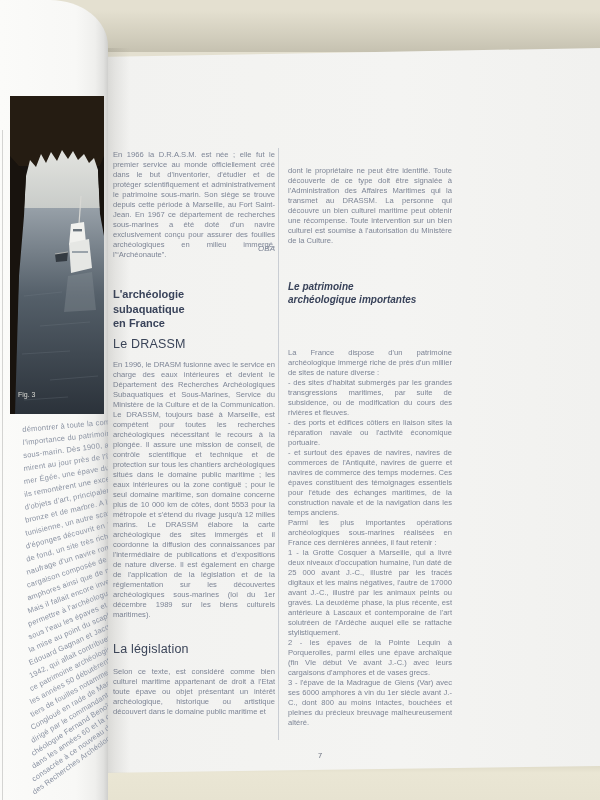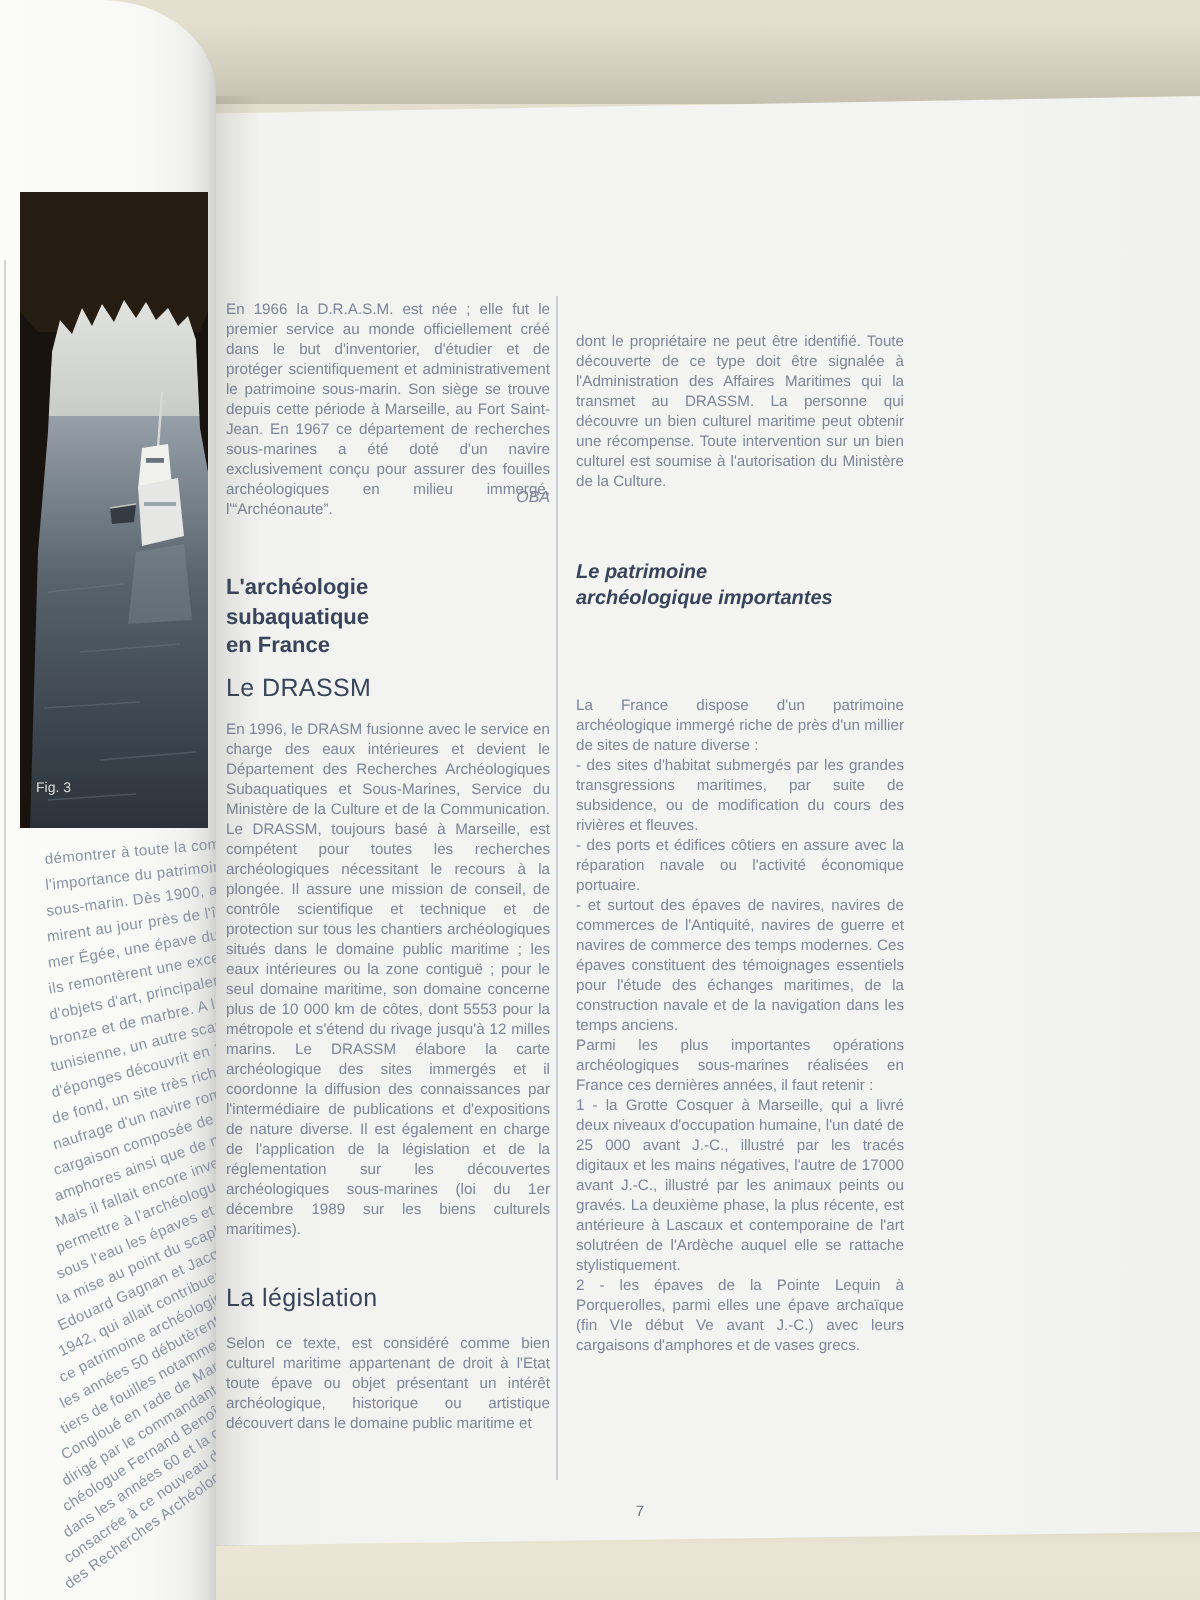--- a/index.html
+++ b/index.html
@@ -70,25 +70,26 @@
 
     <div class="col" style="left:193px;top:16px;width:164px;height:725px;">
       <p class="abs" style="top:102px;">dont le propriétaire ne peut être identifié. Toute découverte de ce type doit être signalée à l'Administration des Affaires Maritimes qui la transmet au DRASSM. La personne qui découvre un bien culturel maritime peut obtenir une récompense. Toute intervention sur un bien culturel est soumise à l'autorisation du Ministère de la Culture.</p>
       <div class="h3 abs" style="top:216px;font-style:italic;">
         <div>Le patrimoine</div>
         <div>archéologique importantes</div>
       </div>
       <div class="abs" style="top:259px;margin-top:25px;">
         <p>La France dispose d'un patrimoine archéologique immergé riche de près d'un millier de sites de nature diverse :</p>
         <p>- des sites d'habitat submergés par les grandes transgressions maritimes, par suite de subsidence, ou de modification du cours des rivières et fleuves.</p>
-        <p>- des ports et édifices côtiers en assure avec la réparation navale ou l'activité économique portuaire.</p>
+        <p>- des ports et édifices côtiers en liaison sites la réparation navale ou l'activité économique portuaire.</p>
         <p>- et surtout des épaves de navires, navires de commerces de l'Antiquité, navires de guerre et navires de commerce des temps modernes. Ces épaves constituent des témoignages essentiels pour l'étude des échanges maritimes, de la construction navale et de la navigation dans les temps anciens.</p>
         <p>Parmi les plus importantes opérations archéologiques sous-marines réalisées en France ces dernières années, il faut retenir :</p>
         <p>1 - la Grotte Cosquer à Marseille, qui a livré deux niveaux d'occupation humaine, l'un daté de 25 000 avant J.-C., illustré par les tracés digitaux et les mains négatives, l'autre de 17000 avant J.-C., illustré par les animaux peints ou gravés. La deuxième phase, la plus récente, est antérieure à Lascaux et contemporaine de l'art solutréen de l'Ardèche auquel elle se rattache stylistiquement.</p>
         <p>2 - les épaves de la Pointe Lequin à Porquerolles, parmi elles une épave archaïque (fin VIe début Ve avant J.-C.) avec leurs cargaisons d'amphores et de vases grecs.</p>
+        <p>3 - l'épave de la Madrague de Giens (Var) avec ses 6000 amphores à vin du 1er siècle avant J.-C., dont 800 au moins intactes, bouchées et pleines du précieux breuvage malheureusement altéré.</p>
       </div>
     </div>
 
     <div class="page-number">7</div>
   </div>
 
   <div class="spine-shadow"></div>
 
   <div class="left-page">
     <div class="back-edge-line"></div>

